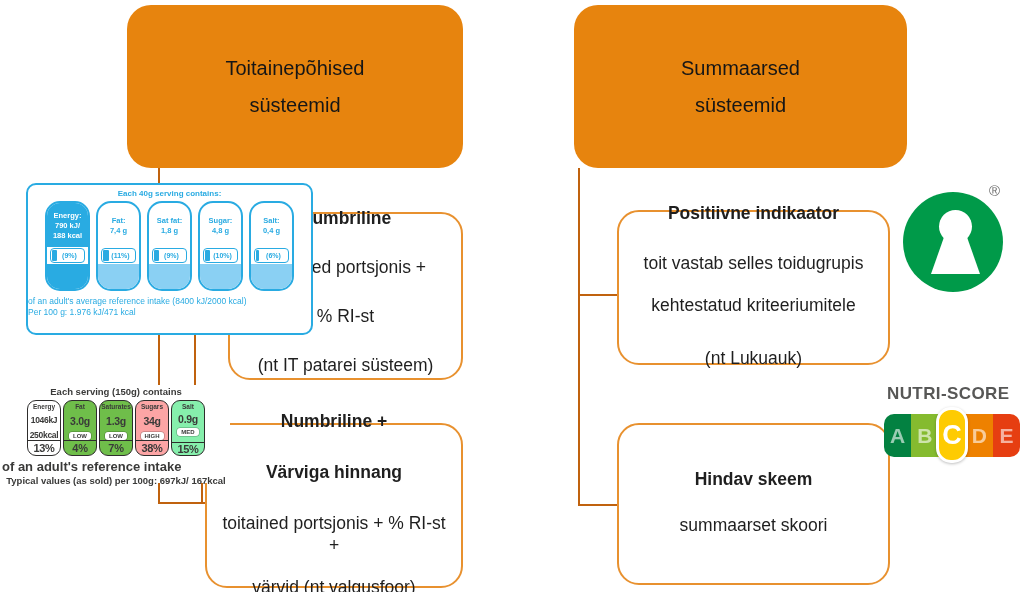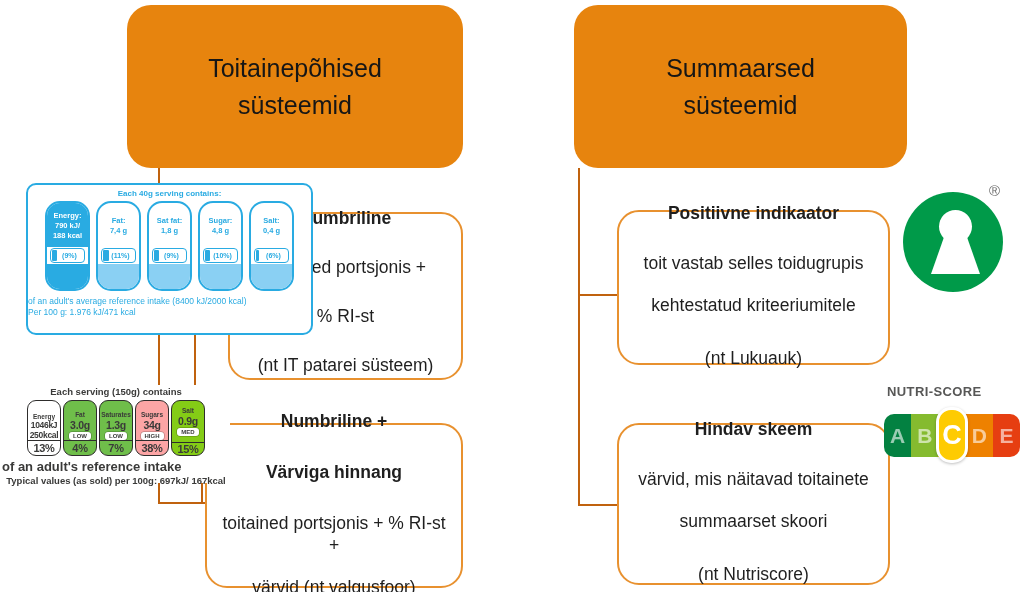--- a/index.html
+++ b/index.html
@@ -4,21 +4,21 @@
 <style>
   html,body{margin:0;padding:0;background:#fff;}
   .canvas{position:relative;width:1024px;height:592px;background:#fff;overflow:hidden;
           font-family:"Liberation Sans",sans-serif;}
   
   .conn{position:absolute;background:#C0620E;}
   .conn.v{width:2px;}
   .conn.h{height:2px;}
   
   .hdr{position:absolute;background:#E7840E;border-radius:24px;display:flex;align-items:center;
-       justify-content:center;text-align:center;color:#161616;font-size:25px;line-height:37px;z-index:1;}
+       justify-content:center;text-align:center;color:#161616;font-size:20px;line-height:37px;z-index:1;}
   
   .wbox{position:absolute;background:#fff;border:2px solid #E8912F;border-radius:22px;z-index:1;
         display:flex;flex-direction:column;justify-content:center;align-items:center;
         text-align:center;color:#1F1F1F;box-sizing:border-box;padding:6px 10px 14px 10px;gap:20px;}
   .wtitle{font-weight:bold;font-size:17.5px;line-height:29px;}
   .wtitle2{font-weight:bold;font-size:17.5px;line-height:31px;}
   .wline{font-size:17.5px;line-height:29px;}
   .wpara{font-size:17.5px;line-height:22px;margin-top:4px;}
   .wex{font-size:17.5px;line-height:22px;margin-top:11px;}
   
@@ -39,40 +39,40 @@
   .b-bottom{flex:1;background:#8AD0F3;}
   .batt.energy .b-bottom{background:#29ABE2;}
   .bfoot{color:#29ABE2;font-size:8.5px;line-height:11px;margin-top:5px;}
   
   .tlabel{position:absolute;left:2px;top:385px;width:228px;height:98px;background:#fff;z-index:2;
           color:#3A3A39;}
   .ttitle{text-align:center;font-weight:bold;font-size:9.5px;margin-top:1px;}
   .trow{display:flex;justify-content:center;gap:2px;margin-top:3px;}
   .pill{width:34px;height:56px;border:1.6px solid #2E2D2C;border-radius:9px;box-sizing:border-box;
         overflow:hidden;display:flex;flex-direction:column;background:#fff;}
-  .p-top{height:37px;display:flex;flex-direction:column;align-items:center;justify-content:flex-end;
+  .p-top{height:37px;display:flex;flex-direction:column;align-items:center;justify-content:space-between;
          padding-top:2px;}
   .p-name{font-size:6.5px;font-weight:bold;line-height:8px;}
   .p-val{font-size:10.5px;font-weight:bold;line-height:12px;letter-spacing:-0.3px;}
   .p-val.sm{font-size:8.5px;line-height:9.5px;}
   .p-badge{margin-top:1px;background:#fff;border-radius:3px;padding:0px 4px;font-size:6px;
            font-weight:bold;line-height:8px;box-shadow:0 0 0 0.5px rgba(0,0,0,0.35);}
   .p-pct{flex:1;border-top:1.6px solid #2E2D2C;display:flex;align-items:center;justify-content:center;
          font-size:11px;font-weight:bold;letter-spacing:-0.3px;}
   .tfoot1{font-weight:bold;font-size:13px;margin-top:3px;}
   .tfoot2{text-align:center;font-weight:bold;font-size:9.5px;margin-top:1px;}
   
   .keyhole-circle{position:absolute;left:903px;top:192px;width:100px;height:100px;border-radius:50%;
                   z-index:2;}
   .kh-head{position:absolute;left:36px;top:18px;width:33px;height:33px;border-radius:50%;background:#fff;}
   .kh-wedge{position:absolute;left:24px;top:40px;width:57px;height:42px;background:#fff;
             clip-path:polygon(33% 0%,67% 0%,93% 100%,7% 100%);}
   .kh-reg{position:absolute;left:989px;top:182px;font-size:15px;color:#6d6d6d;z-index:2;}
   
-  .ns-title{position:absolute;left:887px;top:384px;font-size:13px;font-weight:bold;color:#575756;
+  .ns-title{position:absolute;left:887px;top:384px;font-size:17px;font-weight:bold;color:#575756;
             letter-spacing:0.4px;z-index:2;}
   .ns-scale{position:absolute;left:884px;top:414px;width:136px;height:43px;display:flex;z-index:2;}
   .ns-seg{flex:1;display:flex;align-items:center;justify-content:center;color:rgba(255,255,255,0.6);
           font-weight:bold;font-size:21px;}
   .ns-seg.first{border-radius:10px 0 0 10px;}
   .ns-seg.last{border-radius:0 10px 10px 0;}
   .ns-c{position:absolute;left:936px;top:407px;width:32px;height:56px;border:3px solid #fff;
         border-radius:15px;box-sizing:border-box;display:flex;align-items:center;justify-content:center;
         color:#fff;font-weight:bold;font-size:27px;z-index:3;box-shadow:0 1px 3px rgba(0,0,0,0.25);}
 </style>
@@ -120,23 +120,21 @@
 
   <div class="wbox" style="left:617px;top:210px;width:273px;height:155px">
     <div class="wtitle">Positiivne indikaator</div>
     <div class="wpara">toit vastab selles toidugrupis</div>
     <div class="wpara" style="margin-top:0">kehtestatud kriteeriumitele</div>
     <div class="wex">(nt Lukuauk)</div>
   </div>
 
   <div class="wbox" style="left:617px;top:423px;width:273px;height:162px">
     <div class="wtitle">Hindav skeem</div>
-    <div class="wpara">värvid, mis näitavad toitainete</div>
     <div class="wpara" style="margin-top:0">summaarset skoori</div>
-    <div class="wex">(nt Nutriscore)</div>
   </div>
 
   <div class="blabel">
     <div class="btitle">Each 40g serving contains:</div>
     <div class="brow">
       <div class="batt energy">
         <div class="b-top">
           <span>Energy:</span>
           <span>790 kJ/</span>
           <span>188 kcal</span>
@@ -224,21 +222,21 @@
         <div class="p-pct">7%</div>
       </div>
       <div class="pill" style="background: #fca5a5;">
         <div class="p-top">
           <div class="p-name">Sugars</div>
           <div class="p-val">34g</div>
           <div class="p-badge">HIGH</div>
         </div>
         <div class="p-pct">38%</div>
       </div>
-      <div class="pill" style="background: #84cc16; gap: 6px;">
+      <div class="pill" style="background: #86efac; gap: 6px;">
         <div class="p-top">
           <div class="p-name">Salt</div>
           <div class="p-val">0.9g</div>
           <div class="p-badge">MED</div>
         </div>
         <div class="p-pct">15%</div>
       </div>
     </div>
     <div class="tfoot1">of an adult's reference intake</div>
     <div class="tfoot2">Typical values (as sold) per 100g: 697kJ/ 167kcal</div>

